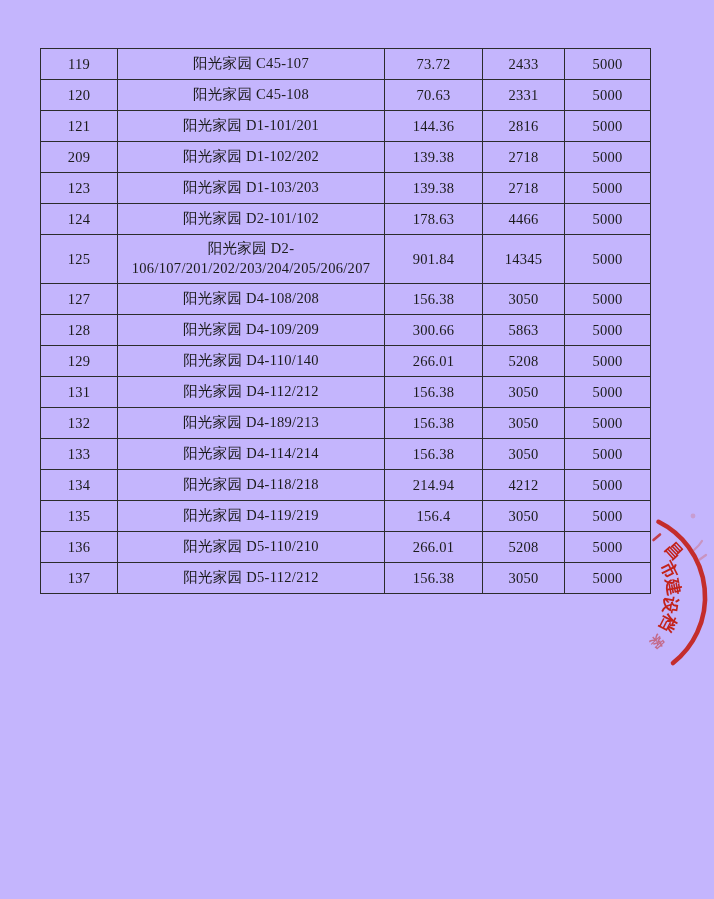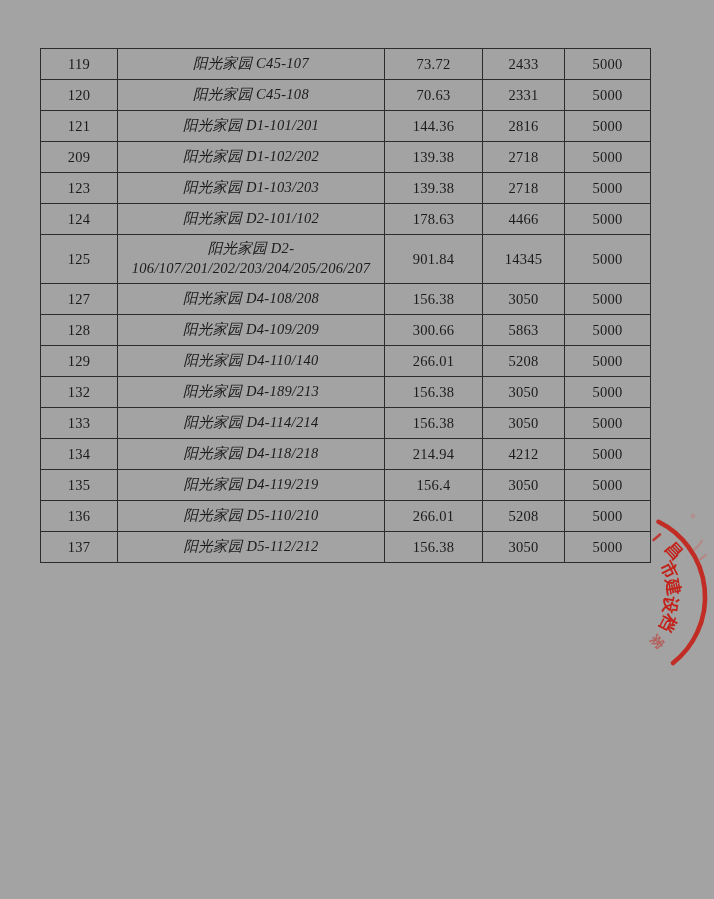--- a/index.html
+++ b/index.html
@@ -4,21 +4,21 @@
 <style>
   html, body {
     margin: 0;
     padding: 0;
     background: #ffffff;
   }
   .sheet {
     position: relative;
     width: 714px;
     height: 899px;
-    background: #a3a3a3;
+    background: #c4b5fd;
     overflow: hidden;
     font-family: "Liberation Serif", "DejaVu Serif", serif;
   }
   table.prop-table {
     position: absolute;
     left: 40px;
     top: 48px;
     border-collapse: collapse;
     table-layout: fixed;
     background: transparent;
@@ -31,21 +31,20 @@
     font-size: 14.5px;
     color: #1b1b1b;
     letter-spacing: 0.3px;
     overflow: hidden;
   }
   table.prop-table tr { height: 31px; }
   table.prop-table tr.tall { height: 49px; padding-left: 33px; }
   td.col-name {
     white-space: pre-line;
     line-height: 1.35;
-    font-style: italic;
   }
   td.col-serial { font-size: 14px; }
   
   svg.stamp-overlay {
     position: absolute;
     left: 0;
     top: 0;
     pointer-events: none;
   }
   svg.stamp-overlay text {
@@ -133,20 +132,27 @@
           <td class="col-price">5000</td>
         </tr>
         <tr>
           <td class="col-serial">129</td>
           <td class="col-name">阳光家园 D4-110/140</td>
           <td class="col-area">266.01</td>
           <td class="col-amount">5208</td>
           <td class="col-price">5000</td>
         </tr>
         <tr>
+          <td class="col-serial">131</td>
+          <td class="col-name">阳光家园 D4-112/212</td>
+          <td class="col-area">156.38</td>
+          <td class="col-amount">3050</td>
+          <td class="col-price">5000</td>
+        </tr>
+        <tr>
           <td class="col-serial">132</td>
           <td class="col-name">阳光家园 D4-189/213</td>
           <td class="col-area">156.38</td>
           <td class="col-amount">3050</td>
           <td class="col-price">5000</td>
         </tr>
         <tr>
           <td class="col-serial">133</td>
           <td class="col-name">阳光家园 D4-114/214</td>
           <td class="col-area">156.38</td>

